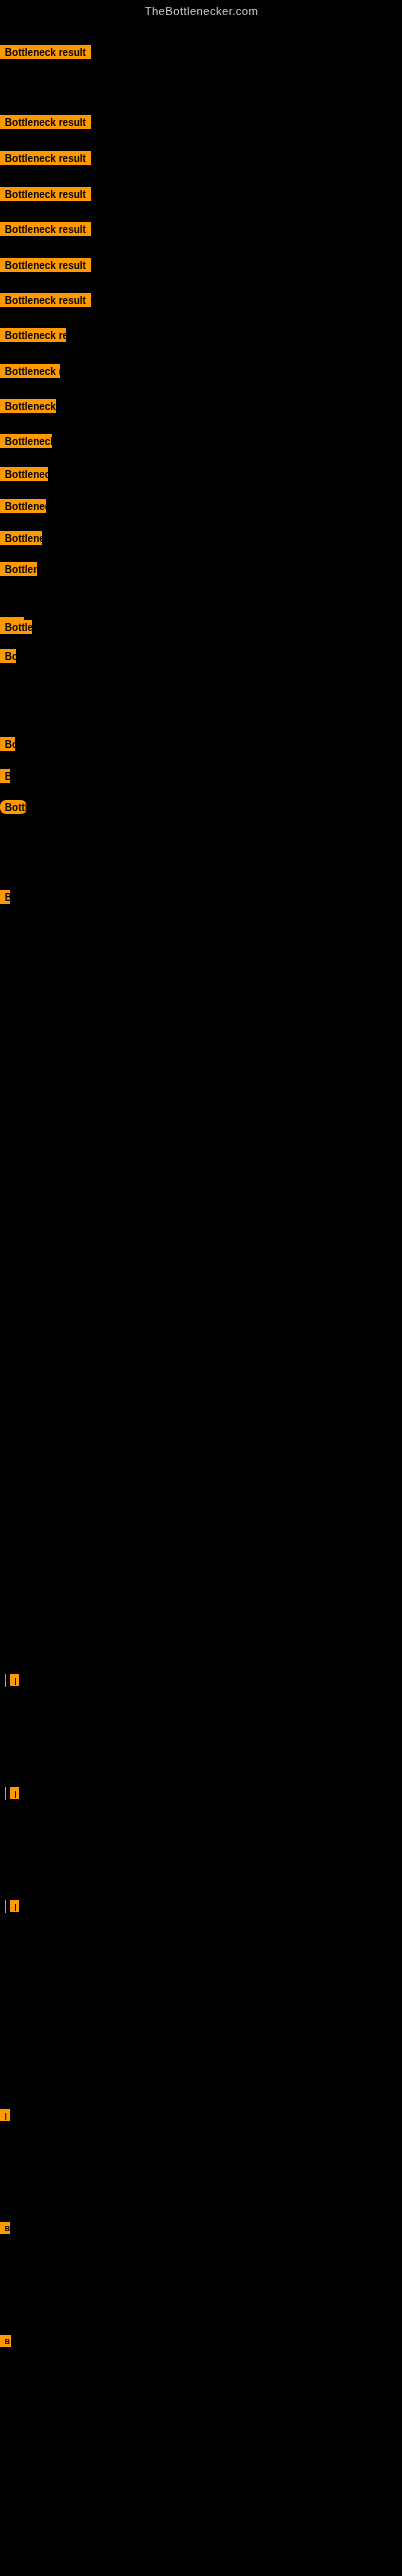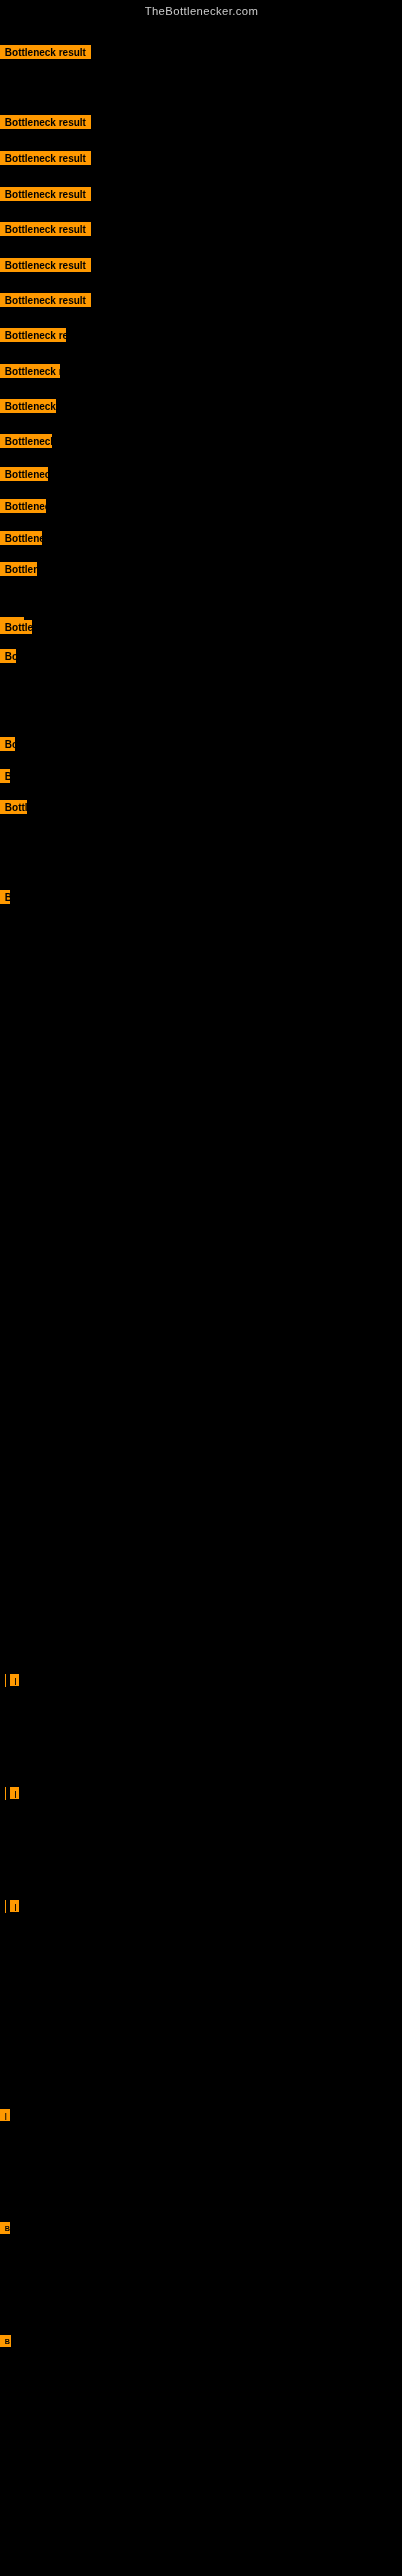--- a/index.html
+++ b/index.html
@@ -98,21 +98,21 @@
   <span class="badge" style="max-width:16px;overflow:hidden;">Bo</span>
 </div>
 
 <div class="badge-row" style="top:737px;">
   <span class="badge" style="max-width:14.5px;overflow:hidden;">Bo</span>
 </div>
 <div class="badge-row" style="top:769px;">
   <span class="badge" style="max-width:9.7px;overflow:hidden;">B</span>
 </div>
 <div class="badge-row" style="top:800px;">
-  <span class="badge" style="max-width:26.6px;overflow:hidden;">Bottl</span>
+  <span class="badge" style="max-width:26.6px;overflow:hidden;border-radius:6px;">Bottl</span>
 </div>
 
 <div class="badge-row" style="top:890px;">
   <span class="badge" style="max-width:9.7px;overflow:hidden;">B</span>
 </div>
 
 <div class="vertical-line" style="top:1674px; height:13px;"></div>
 <div class="badge-row" style="top:1674px; left:9.7px;">
   <span class="badge" style="max-width:4.8px;overflow:hidden;font-size:7.2px;">|</span>
 </div>

